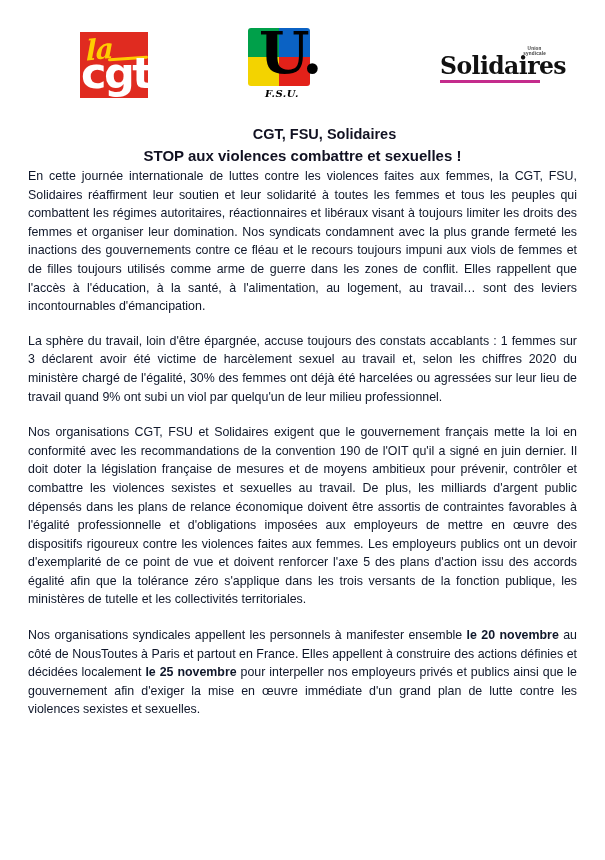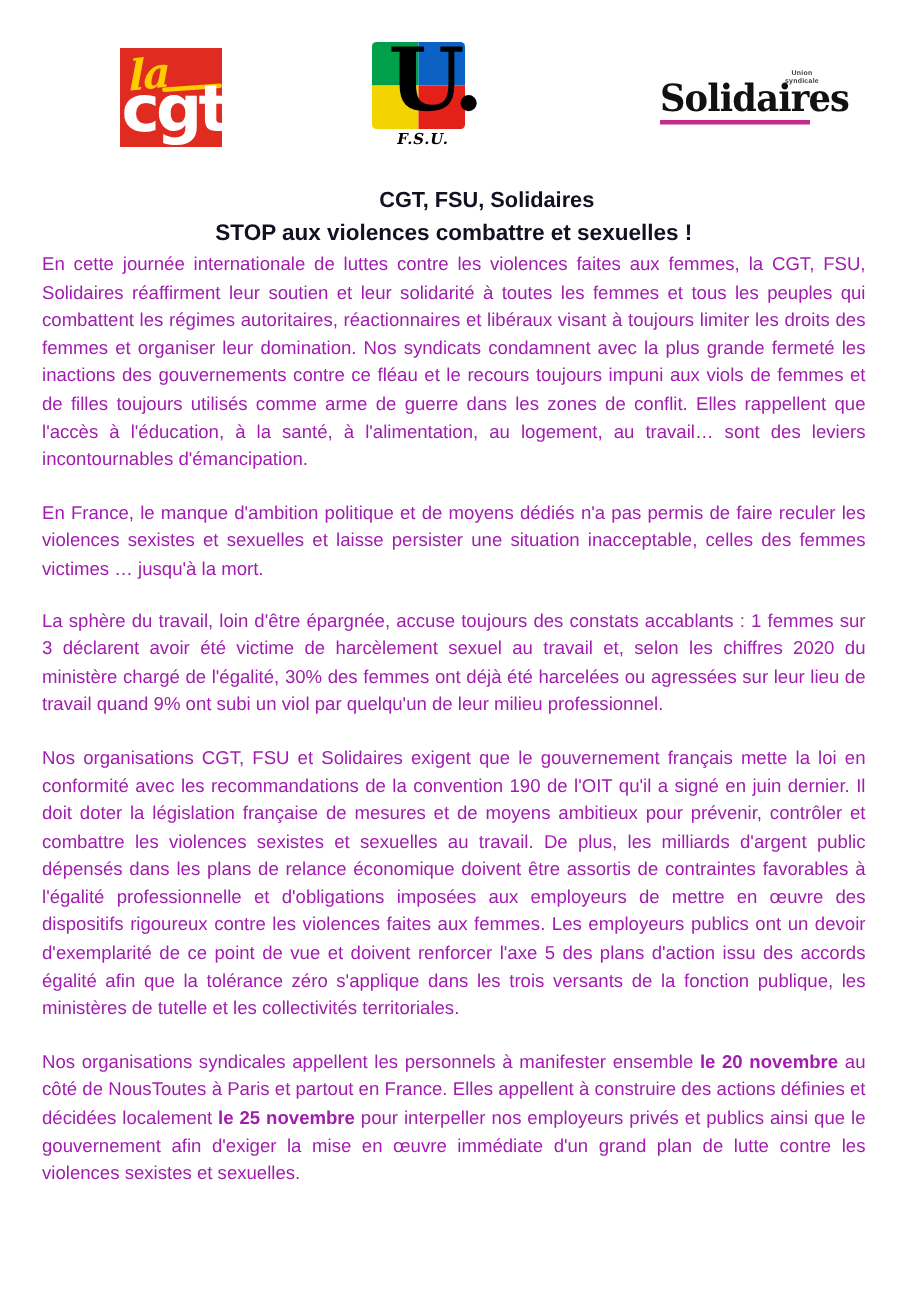--- a/index.html
+++ b/index.html
@@ -187,21 +187,21 @@
     box-sizing: border-box;
     width: 605px;
   }
   p.para {
     margin: 0;
     padding: 0;
     text-align: justify;
     font-family: "Liberation Sans", sans-serif;
     font-size: 12.4px;
     line-height: 18.6px;
-    color: #a21caf;
+    color: #0f172a;
     hyphens: none;
   }
   p.para.gap {
     margin-top: 17px;
   }
   p.para.tight {
     margin-top: 16px;
   }
   .first-para {
     margin-top: 25px;
@@ -246,21 +246,20 @@
 
   <div class="title-block">
     <div class="title-line1">CGT, FSU, Solidaires</div>
     <div class="title-line2">STOP aux violences combattre et sexuelles !</div>
   </div>
 
   <div class="body-wrap">
 
     <p class="para first-para">En cette journée internationale de luttes contre les violences faites aux femmes, la CGT, FSU, Solidaires réaffirment leur soutien et leur solidarité à toutes les femmes et tous les peuples qui combattent les régimes autoritaires, réactionnaires et libéraux visant à toujours limiter les droits des femmes et organiser leur domination.  Nos syndicats condamnent avec la plus grande fermeté les inactions des gouvernements contre ce fléau et le recours toujours impuni aux viols de femmes et de filles toujours utilisés comme arme de guerre dans les zones de conflit.  Elles rappellent que l'accès à l'éducation, à la santé, à l'alimentation, au logement, au travail… sont des leviers incontournables d'émancipation.</p>
 
-    <p class="para gap">En France, le manque d'ambition politique et de moyens dédiés n'a pas permis de faire reculer les violences sexistes et sexuelles et laisse persister une situation inacceptable, celles des femmes victimes … jusqu'à la mort.</p>
 
     <p class="para tight">La sphère du travail, loin d'être épargnée, accuse toujours des constats accablants : 1 femmes sur 3 déclarent avoir été victime de harcèlement sexuel au travail et, selon les chiffres 2020 du ministère chargé de l'égalité, 30% des femmes ont déjà été harcelées ou agressées sur leur lieu de travail quand 9% ont subi un viol par quelqu'un de leur milieu professionnel.</p>
 
     <p class="para gap">Nos organisations CGT, FSU et Solidaires exigent que le gouvernement français mette la loi en conformité avec les recommandations de la convention 190 de l'OIT qu'il a signé en juin dernier. Il doit doter la législation française de mesures et de moyens ambitieux pour prévenir, contrôler et combattre les violences sexistes et sexuelles au travail. De plus, les milliards d'argent public dépensés dans les plans de relance économique doivent être assortis de contraintes favorables à l'égalité professionnelle et d'obligations imposées aux employeurs de mettre en œuvre des dispositifs rigoureux contre les violences faites aux femmes. Les employeurs publics ont un devoir d'exemplarité de ce point de vue et doivent renforcer l'axe 5 des plans d'action issu des accords égalité afin que la tolérance zéro s'applique dans les trois versants de la fonction publique, les ministères de tutelle et les collectivités territoriales.</p>
 
     <p class="para gap"><span>Nos organisations syndicales appellent les personnels à manifester ensemble </span><b>le 20 novembre</b><span> au côté de NousToutes à Paris et partout en France. Elles appellent à construire des actions définies et décidées localement </span><b>le 25 novembre</b><span> pour interpeller nos employeurs privés et publics ainsi que le gouvernement afin d'exiger la mise en œuvre immédiate d'un grand plan de lutte contre les violences sexistes et sexuelles.</span></p>
 
   </div>
 </div>
 

